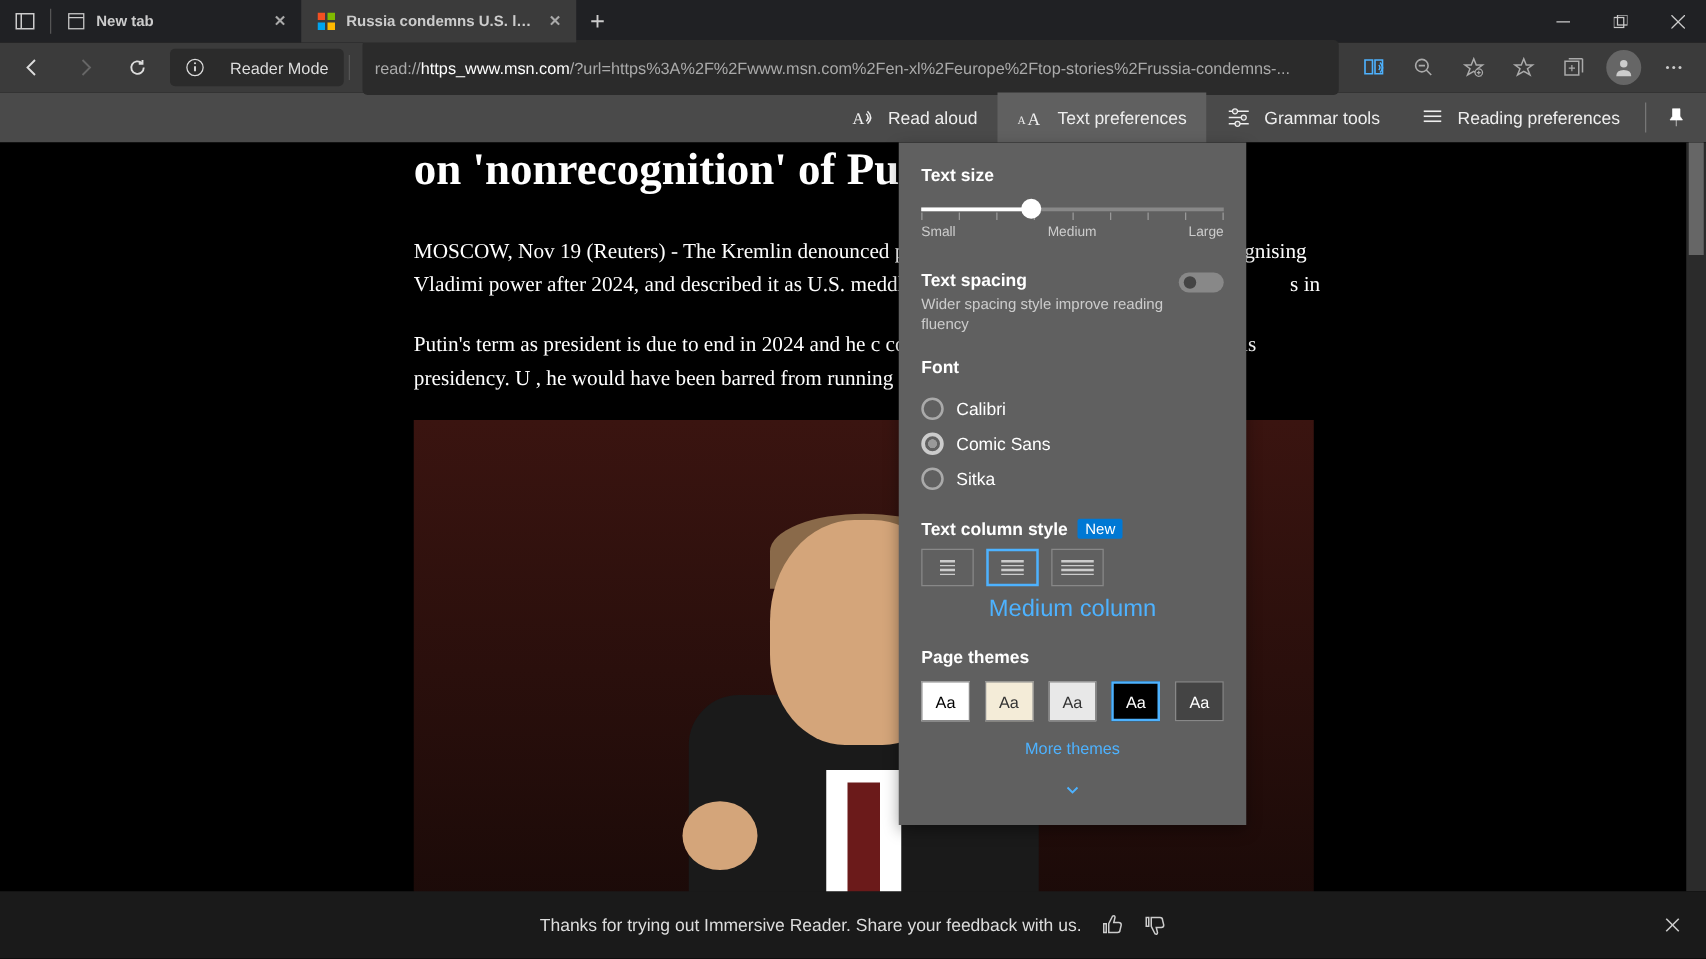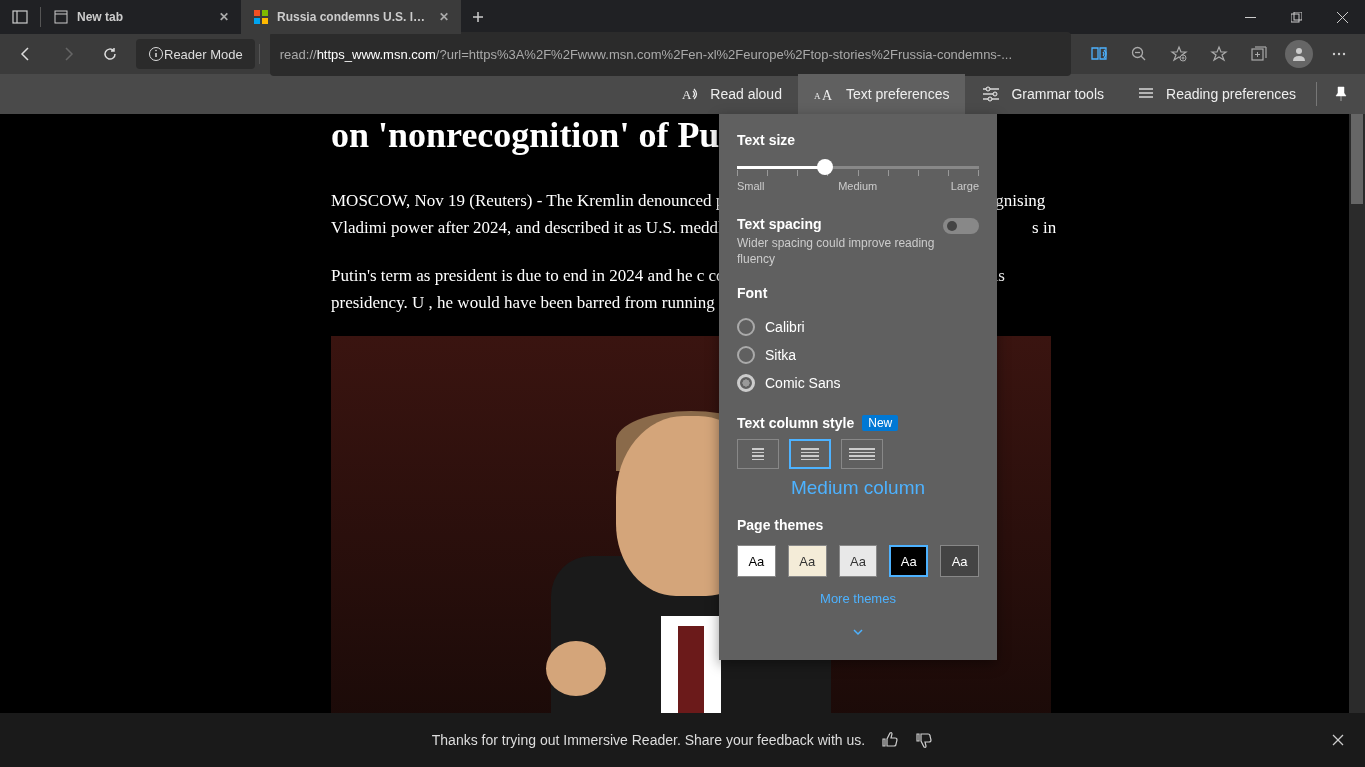--- a/index.html
+++ b/index.html
@@ -13,21 +13,21 @@
 .tab.active { background: #3b3b3b; }
 .tab .favicon { width: 16px; height: 16px; display: flex; align-items: center; justify-content: center; }
 .tab .close { margin-left: auto; color: #aaa; cursor: pointer; }
 .titlebar-right { margin-left: auto; display: flex; }
 .win-btn { width: 46px; height: 34px; display: flex; align-items: center; justify-content: center; color: #ccc; }
 
 
 .addressbar { height: 40px; background: #3b3b3b; display: flex; align-items: center; padding: 0 6px; gap: 2px; }
 .nav-btn { width: 40px; height: 40px; display: flex; align-items: center; justify-content: center; color: #ccc; }
 .nav-btn.disabled { color: #666; }
-.reader-badge { display: flex; align-items: center; gap: 0; padding: 0 12px; height: 30px; background: #2b2b2b; border-radius: 4px; color: #ddd; font-size: 13px; margin-left: 4px; }
+.reader-badge { display: flex; align-items: center; gap: 20px; padding: 0 12px; height: 30px; background: #2b2b2b; border-radius: 4px; color: #ddd; font-size: 13px; margin-left: 4px; }
 .url-field { flex: 1; height: 44px; background: #2b2b2b; border-radius: 4px; display: flex; align-items: center; padding: 0 10px; color: #aaa; font-size: 13px; margin: 0 6px; overflow: hidden; white-space: nowrap; }
 .url-field .host { color: #fff; }
 .toolbar-icons { display: flex; }
 .toolbar-icon { width: 40px; height: 40px; display: flex; align-items: center; justify-content: center; color: #ccc; }
 .avatar { width: 28px; height: 28px; border-radius: 50%; background: #666; display: flex; align-items: center; justify-content: center; }
 
 
 .reader-toolbar { height: 40px; background: #4a4a4a; display: flex; align-items: center; justify-content: flex-end; padding-right: 4px; gap: 0; }
 .rt-btn { height: 40px; display: flex; align-items: center; gap: 10px; padding: 0 16px; color: #eee; font-size: 14px; }
 .rt-btn.active { background: #606060; }
@@ -320,40 +320,40 @@
     <div class="slider-labels">
       <span>Small</span>
       <span>Medium</span>
       <span>Large</span>
     </div>
   </div>
 
   <div class="row">
     <div class="row-text">
       <div style="font-weight:600;">Text spacing</div>
-      <div class="row-sub">Wider spacing could improve reading fluency</div>
+      <div class="row-sub">Wider spacing style improve reading fluency</div>
     </div>
     <div class="toggle">
         <div class="toggle-thumb"></div>
       </div>
   </div>
 
   <h4 style="margin-top:18px;">Font</h4>
   <div class="radio-group">
     <div class="radio">
         <div class="radio-circle"></div>
         <span>Calibri</span>
       </div>
+    <div class="radio selected">
+        <div class="radio-circle"></div>
+        <span>Comic Sans</span>
+      </div>
     <div class="radio">
         <div class="radio-circle"></div>
         <span>Sitka</span>
-      </div>
-    <div class="radio selected">
-        <div class="radio-circle"></div>
-        <span>Comic Sans</span>
       </div>
   </div>
 
   <div class="section-title">
     <h4 style="margin-bottom:0;">Text column style</h4>
     <span class="badge-new">New</span>
   </div>
   <div class="col-style">
     <div class="col-btn">
         <div class="col-icon">

